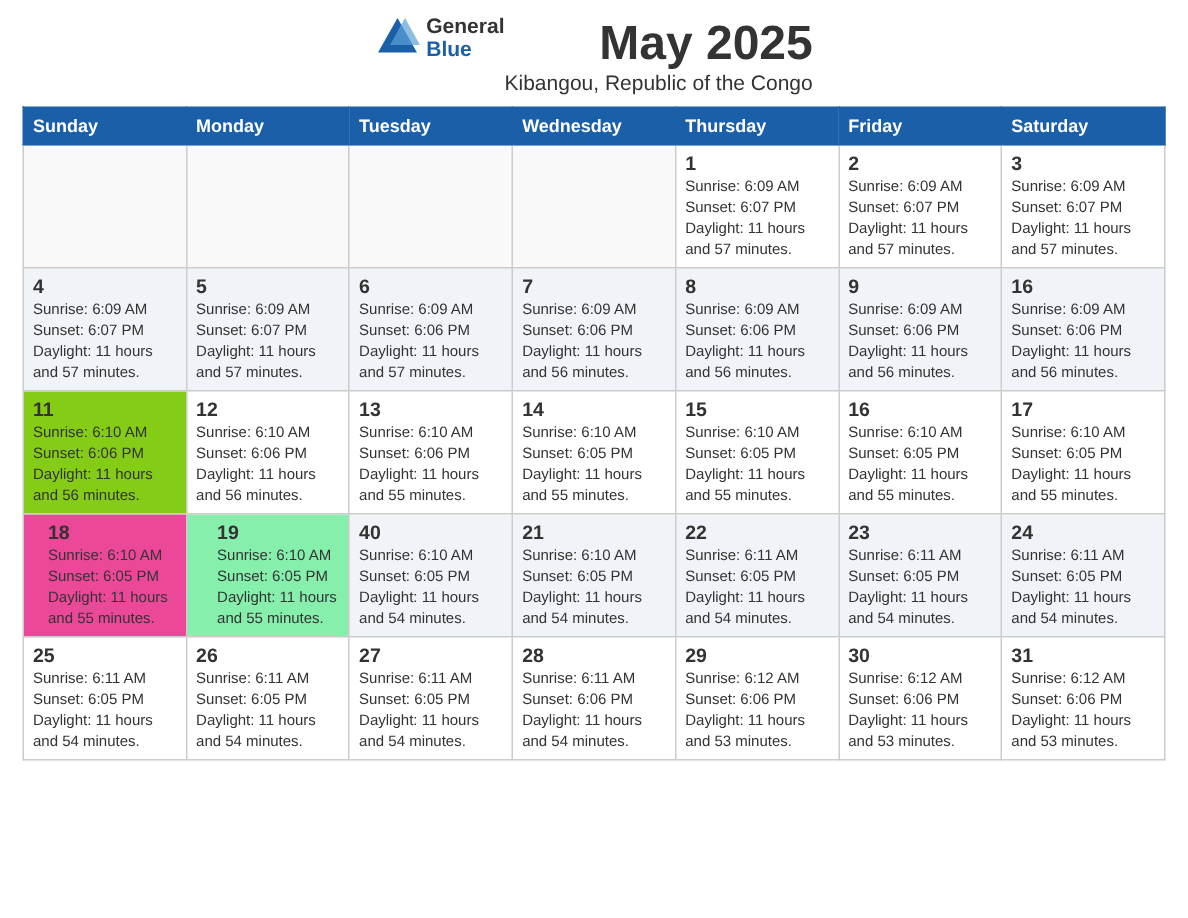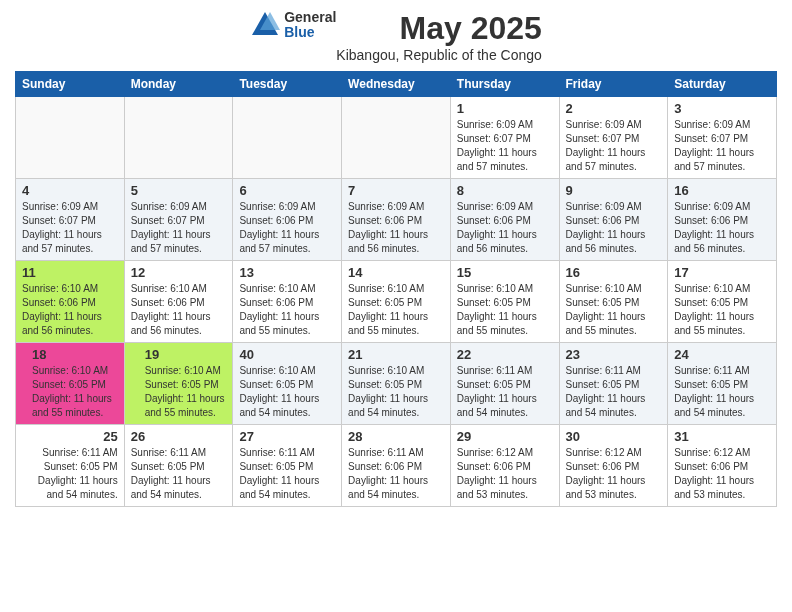--- a/index.html
+++ b/index.html
@@ -207,21 +207,21 @@
           </td>
           <td style="background: rgb(240, 244, 248);">
             <span class="day-num">16</span>
             <div class="day-info" style="white-space: pre-line;">Sunrise: 6:09 AM
 Sunset: 6:06 PM
 Daylight: 11 hours
 and 56 minutes.</div>
           </td>
         </tr>
         <tr style="background: rgb(255, 255, 255);">
-          <td style="background: #bef264;">
+          <td style="background: #84cc16;">
             <span class="day-num">11</span>
             <div class="day-info" style="white-space: pre-line;">Sunrise: 6:10 AM
 Sunset: 6:06 PM
 Daylight: 11 hours
 and 56 minutes.</div>
           </td>
           <td style="background: rgb(255, 255, 255);">
             <span class="day-num">12</span>
             <div class="day-info" style="white-space: pre-line;">Sunrise: 6:10 AM
 Sunset: 6:06 PM
@@ -265,21 +265,21 @@
           </td>
         </tr>
         <tr style="background: rgb(240, 244, 248);">
           <td style="background: #ec4899; padding-left: 16px;">
             <span class="day-num">18</span>
             <div class="day-info" style="white-space: pre-line;">Sunrise: 6:10 AM
 Sunset: 6:05 PM
 Daylight: 11 hours
 and 55 minutes.</div>
           </td>
-          <td style="background: #bef264; padding-left: 20px;">
+          <td style="background: #86efac; padding-left: 20px;">
             <span class="day-num">19</span>
             <div class="day-info" style="white-space: pre-line;">Sunrise: 6:10 AM
 Sunset: 6:05 PM
 Daylight: 11 hours
 and 55 minutes.</div>
           </td>
           <td style="background: rgb(240, 244, 248);">
             <span class="day-num">40</span>
             <div class="day-info" style="white-space: pre-line;">Sunrise: 6:10 AM
 Sunset: 6:05 PM
@@ -309,21 +309,21 @@
           </td>
           <td style="background: rgb(240, 244, 248);">
             <span class="day-num">24</span>
             <div class="day-info" style="white-space: pre-line;">Sunrise: 6:11 AM
 Sunset: 6:05 PM
 Daylight: 11 hours
 and 54 minutes.</div>
           </td>
         </tr>
         <tr style="background: rgb(255, 255, 255);">
-          <td style="background: rgb(255, 255, 255); text-align: right;">
+          <td style="background: rgb(255, 255, 255);">
             <span class="day-num">25</span>
             <div class="day-info" style="white-space: pre-line;">Sunrise: 6:11 AM
 Sunset: 6:05 PM
 Daylight: 11 hours
 and 54 minutes.</div>
           </td>
           <td style="background: rgb(255, 255, 255);">
             <span class="day-num">26</span>
             <div class="day-info" style="white-space: pre-line;">Sunrise: 6:11 AM
 Sunset: 6:05 PM

